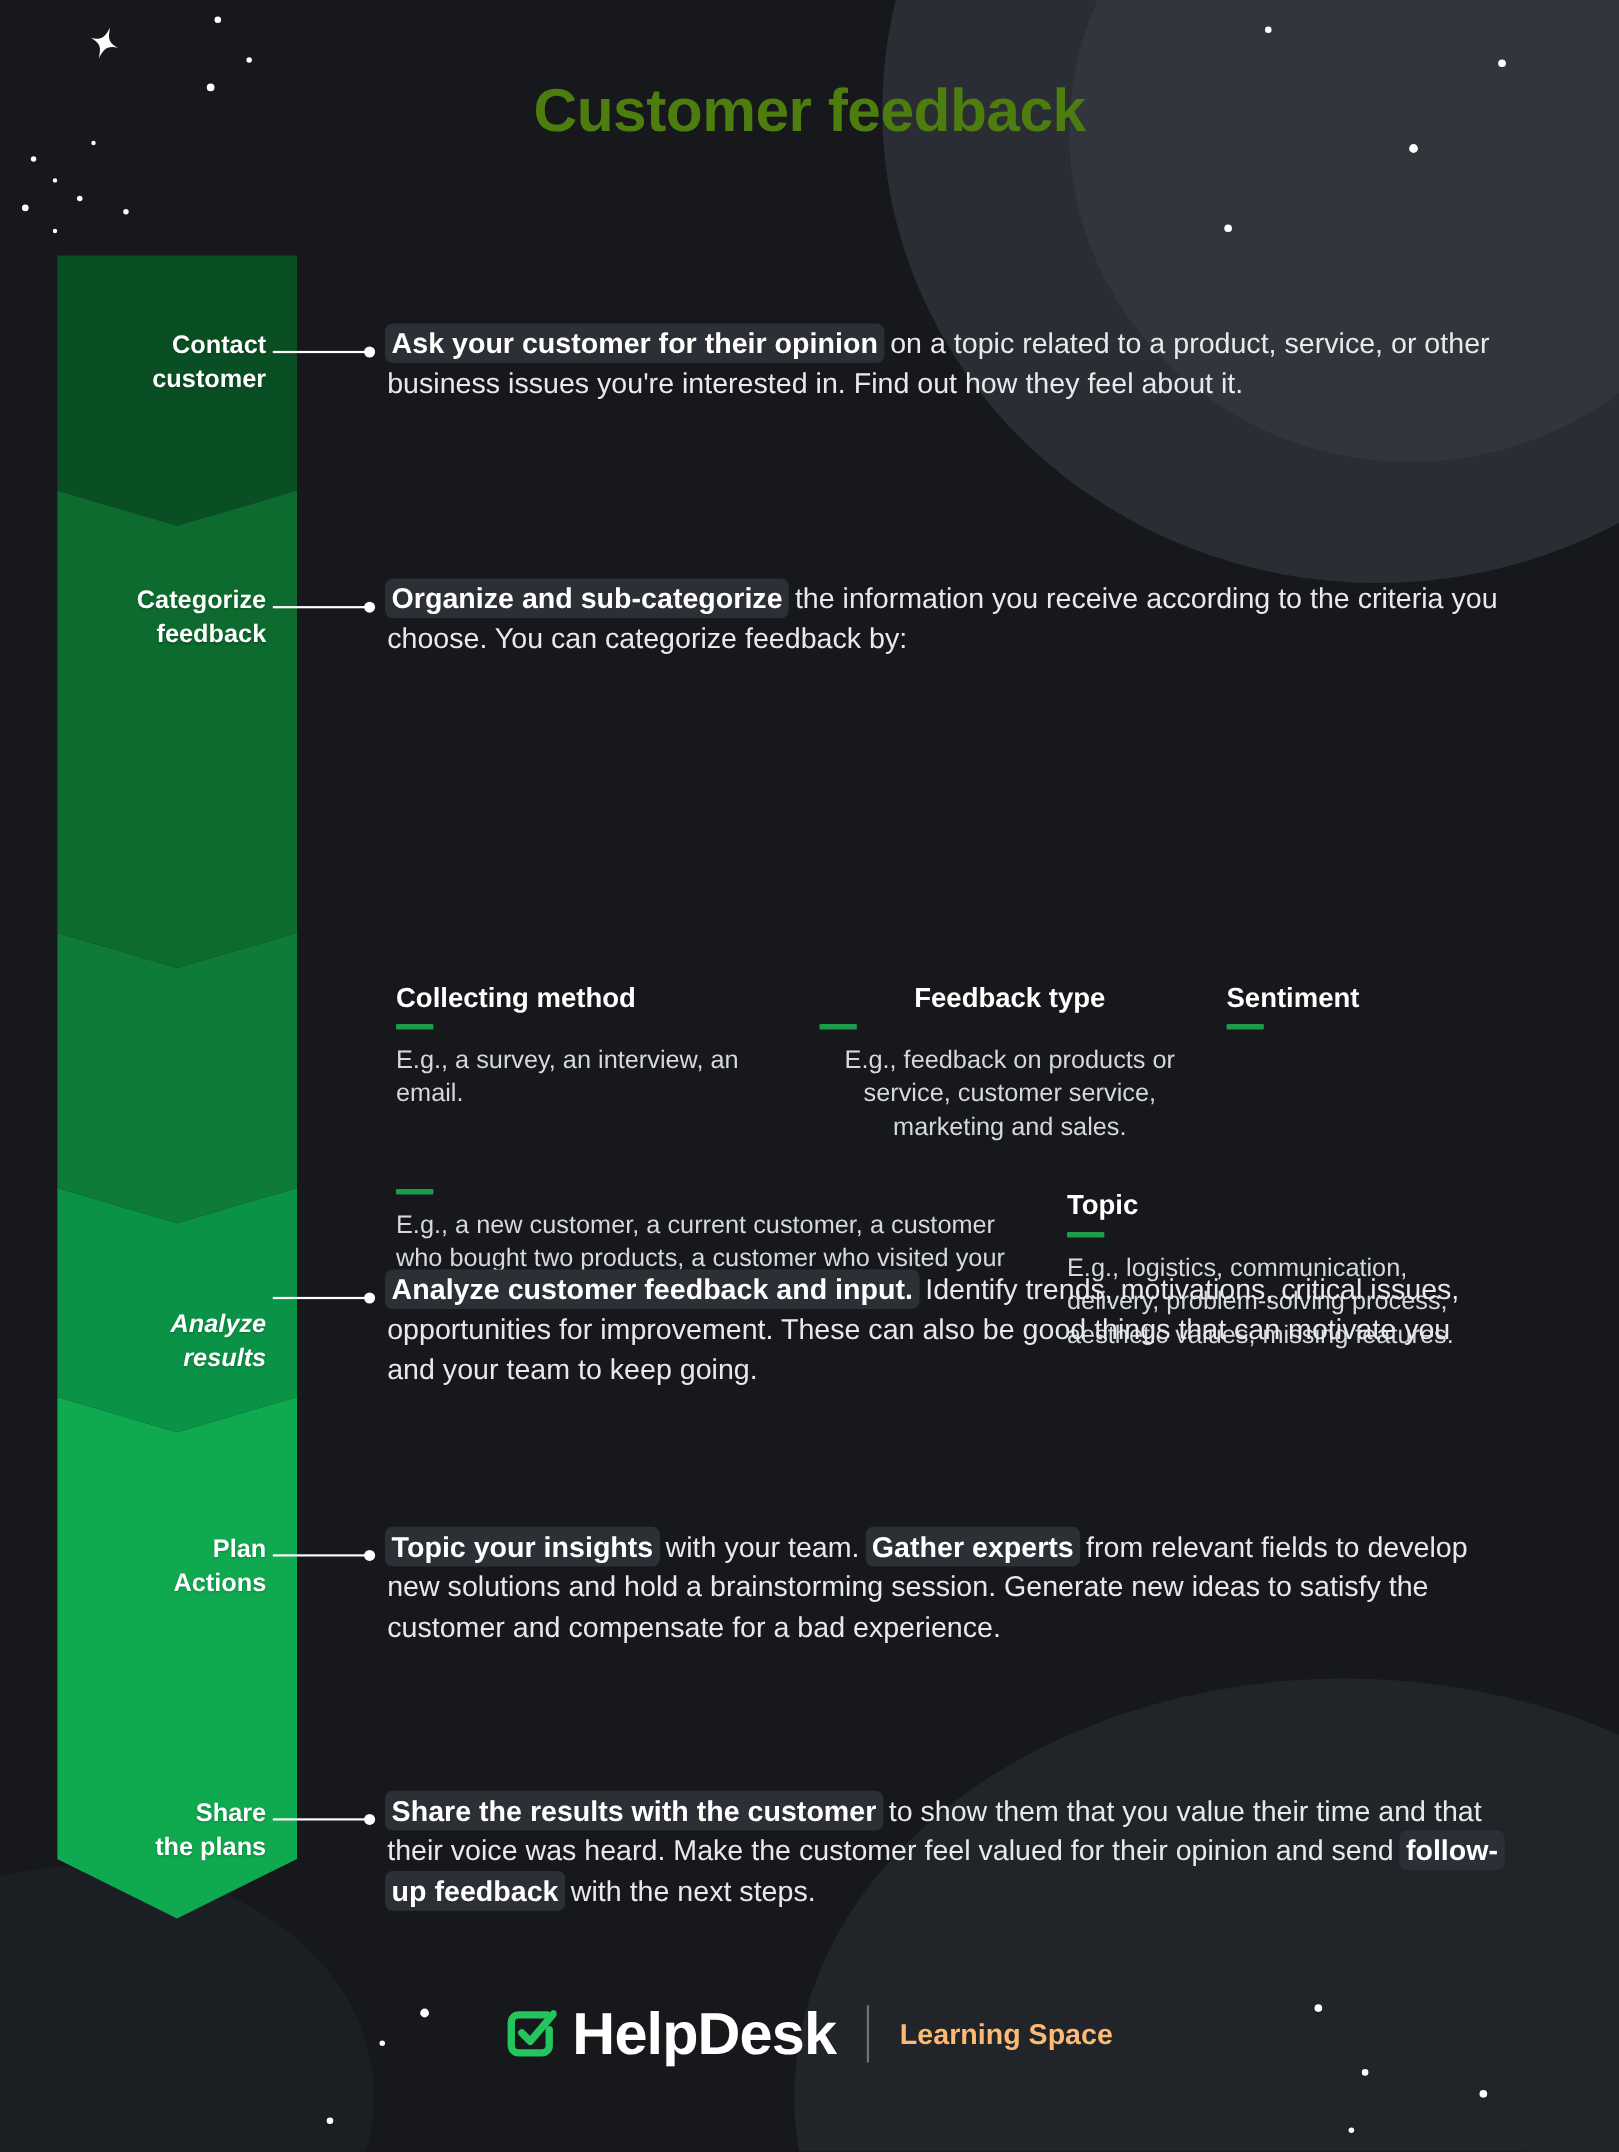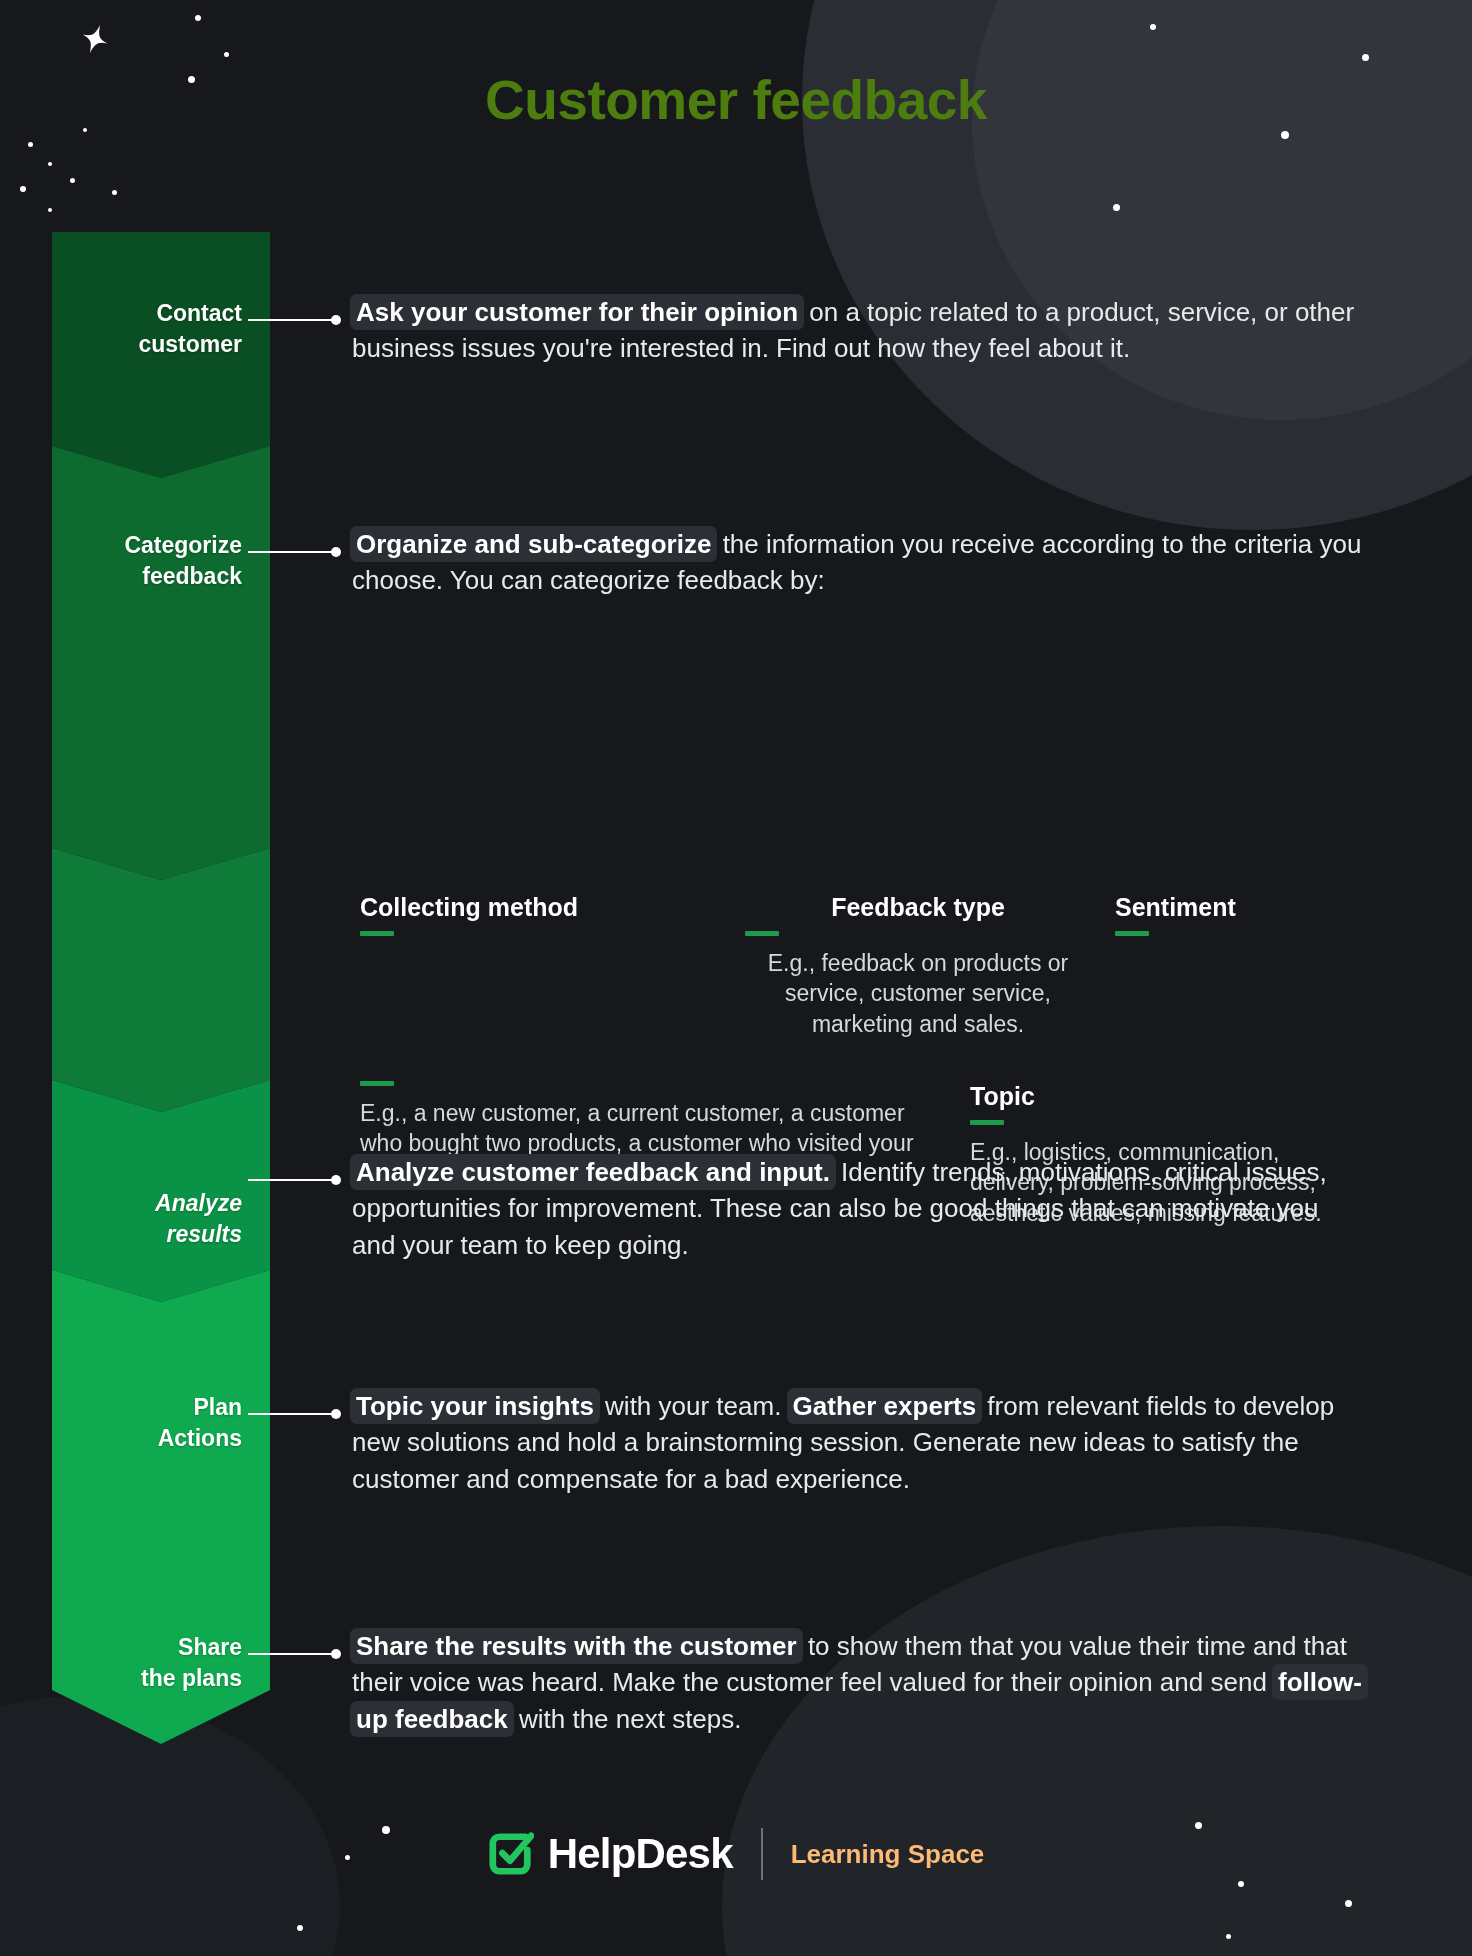--- a/index.html
+++ b/index.html
@@ -159,21 +159,21 @@
     display: flex;
     align-items: center;
     justify-content: center;
     gap: 28px;
     z-index: 5;
   }
   #brand-lockup { display: flex; align-items: center; gap: 14px; }
   #brand-mark { width: 46px; height: 46px; }
   #brand-name {
     color: #ffffff;
-    font-size: 42px;
+    font-size: 54px;
     font-weight: bold;
     letter-spacing: -0.8px;
   }
   #footer-divider {
     width: 2px; height: 52px;
     background: #6e7279;
   }
   #footer-label {
     color: #fdba74;
     font-size: 26px;
@@ -248,20 +248,21 @@
   </div>
   <p class="step-body" style="top:294px;">
     <span class="hl">Organize and sub-categorize</span><span> the information you receive according to the criteria you choose. You can categorize feedback by:</span>
   </p>
 
   <div id="cat-grid">
     <div class="cat-row row1">
       <div class="cat-cell">
         <div class="cat-title">Collecting method</div>
         <div class="cat-rule" style="background: rgb(28, 155, 75);"></div>
+        <div class="cat-text">E.g., a survey, an interview, an email.</div>
       </div>
       <div class="cat-cell">
         <div class="cat-title">Feedback type</div>
         <div class="cat-rule" style="background: rgb(28, 155, 75);"></div>
         <div class="cat-text">E.g., feedback on products or service, customer service, marketing and sales.</div>
       </div>
       <div class="cat-cell">
         <div class="cat-title">Sentiment</div>
         <div class="cat-rule" style="background: rgb(28, 155, 75);"></div>
       </div>

